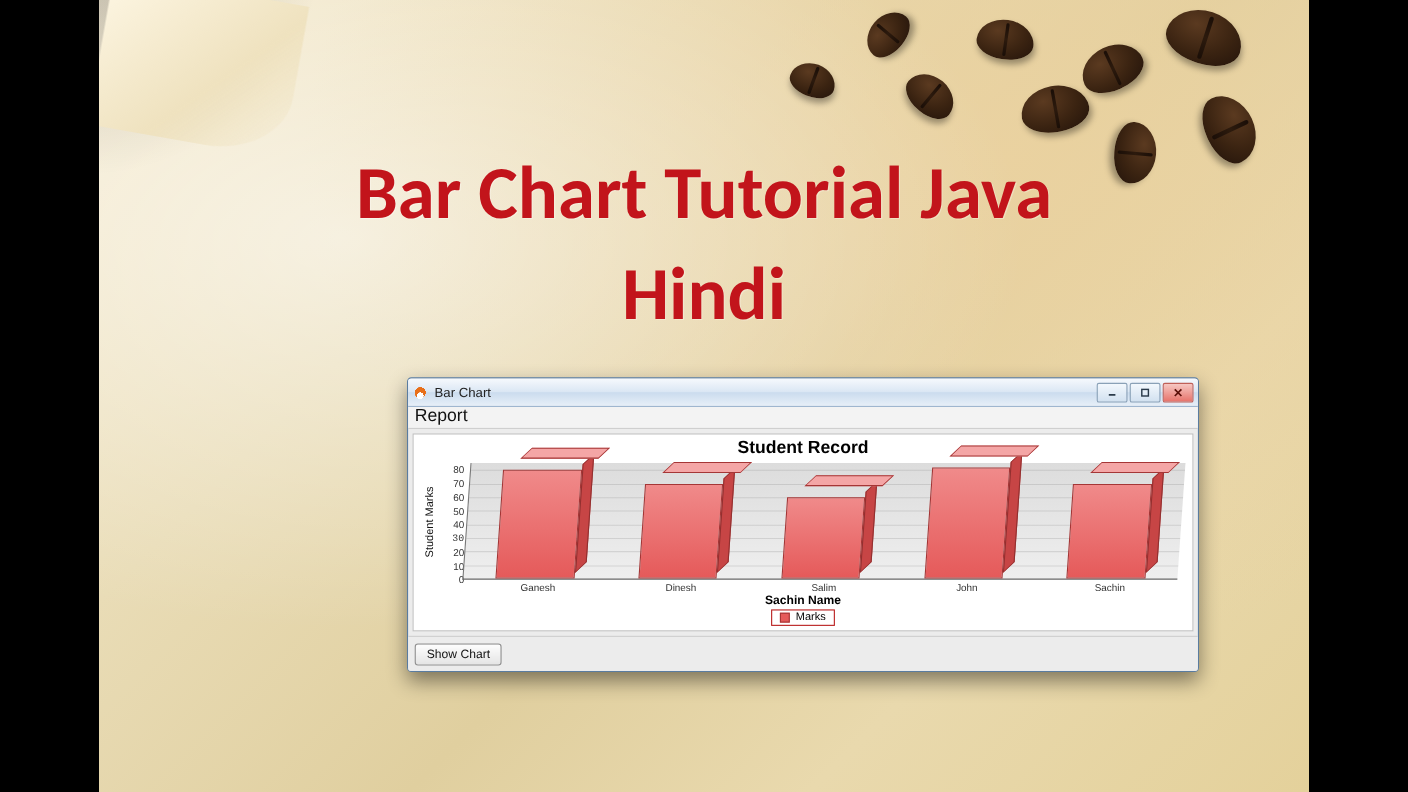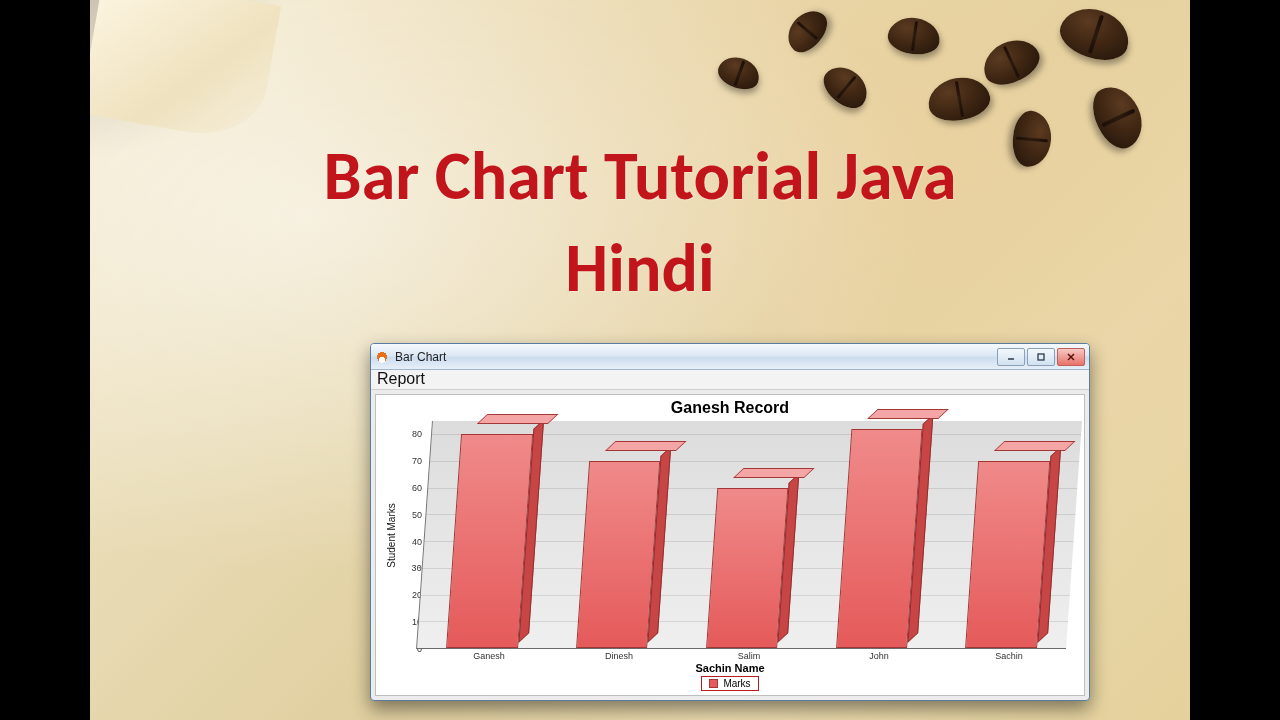--- a/index.html
+++ b/index.html
@@ -56,21 +56,21 @@
     line-height: 1.35;
     color: #c2141b;
     text-shadow: 1px 1px 0 rgba(255,255,255,0.3);
     white-space: pre-line;
   }
 
   
   .window {
     position: absolute;
     left: 280px; top: 343px;
-    width: 720px; height: 358px;
+    width: 720px; height: 268px;
     background: #ececec;
     border: 1px solid #5a7ca0;
     border-radius: 4px;
     box-shadow: 0 8px 18px rgba(0,0,0,0.45);
     display: flex; flex-direction: column;
     overflow: hidden;
   }
   .titlebar {
     height: 26px;
     background: linear-gradient(#f6f9fd,#dbe7f4 48%,#cbdcee 52%,#e7eff8);
@@ -179,21 +179,21 @@
             <line x1="8" y1="2" x2="2" y2="8" stroke="#5a0e08" stroke-width="1.5"></line>
           </svg>
         </span>
     </div>
 
     <div class="menubar">
       <span>Report</span>
     </div>
 
     <div class="chart-panel">
-      <div class="chart-title">Ganesh Record</div>
+      <div class="chart-title">Student Record</div>
 
       <div class="plot-wrap">
         <div class="ylab-wrap">
             <div class="ylab">Student Marks</div>
           </div>
         <div class="yaxis" id="yaxis">
             <div class="tick" style="bottom: 0%;">0</div>
             <div class="tick" style="bottom: 11.7647%;">10</div>
             <div class="tick" style="bottom: 23.5294%;">20</div>
             <div class="tick" style="bottom: 35.2941%; font-family: Liberation Mono, monospace;">30</div>
@@ -248,14 +248,17 @@
           <span>John</span>
           <span>Sachin</span>
         </div>
       <div class="xlab">Sachin Name</div>
       <div class="legend">
         <span class="sw"></span>
         <span>Marks</span>
       </div>
     </div>
 
+    <div class="footer">
+      <button class="push-btn">Show Chart</button>
+    </div>
   </div>
 </div>
 
 </body></html>

